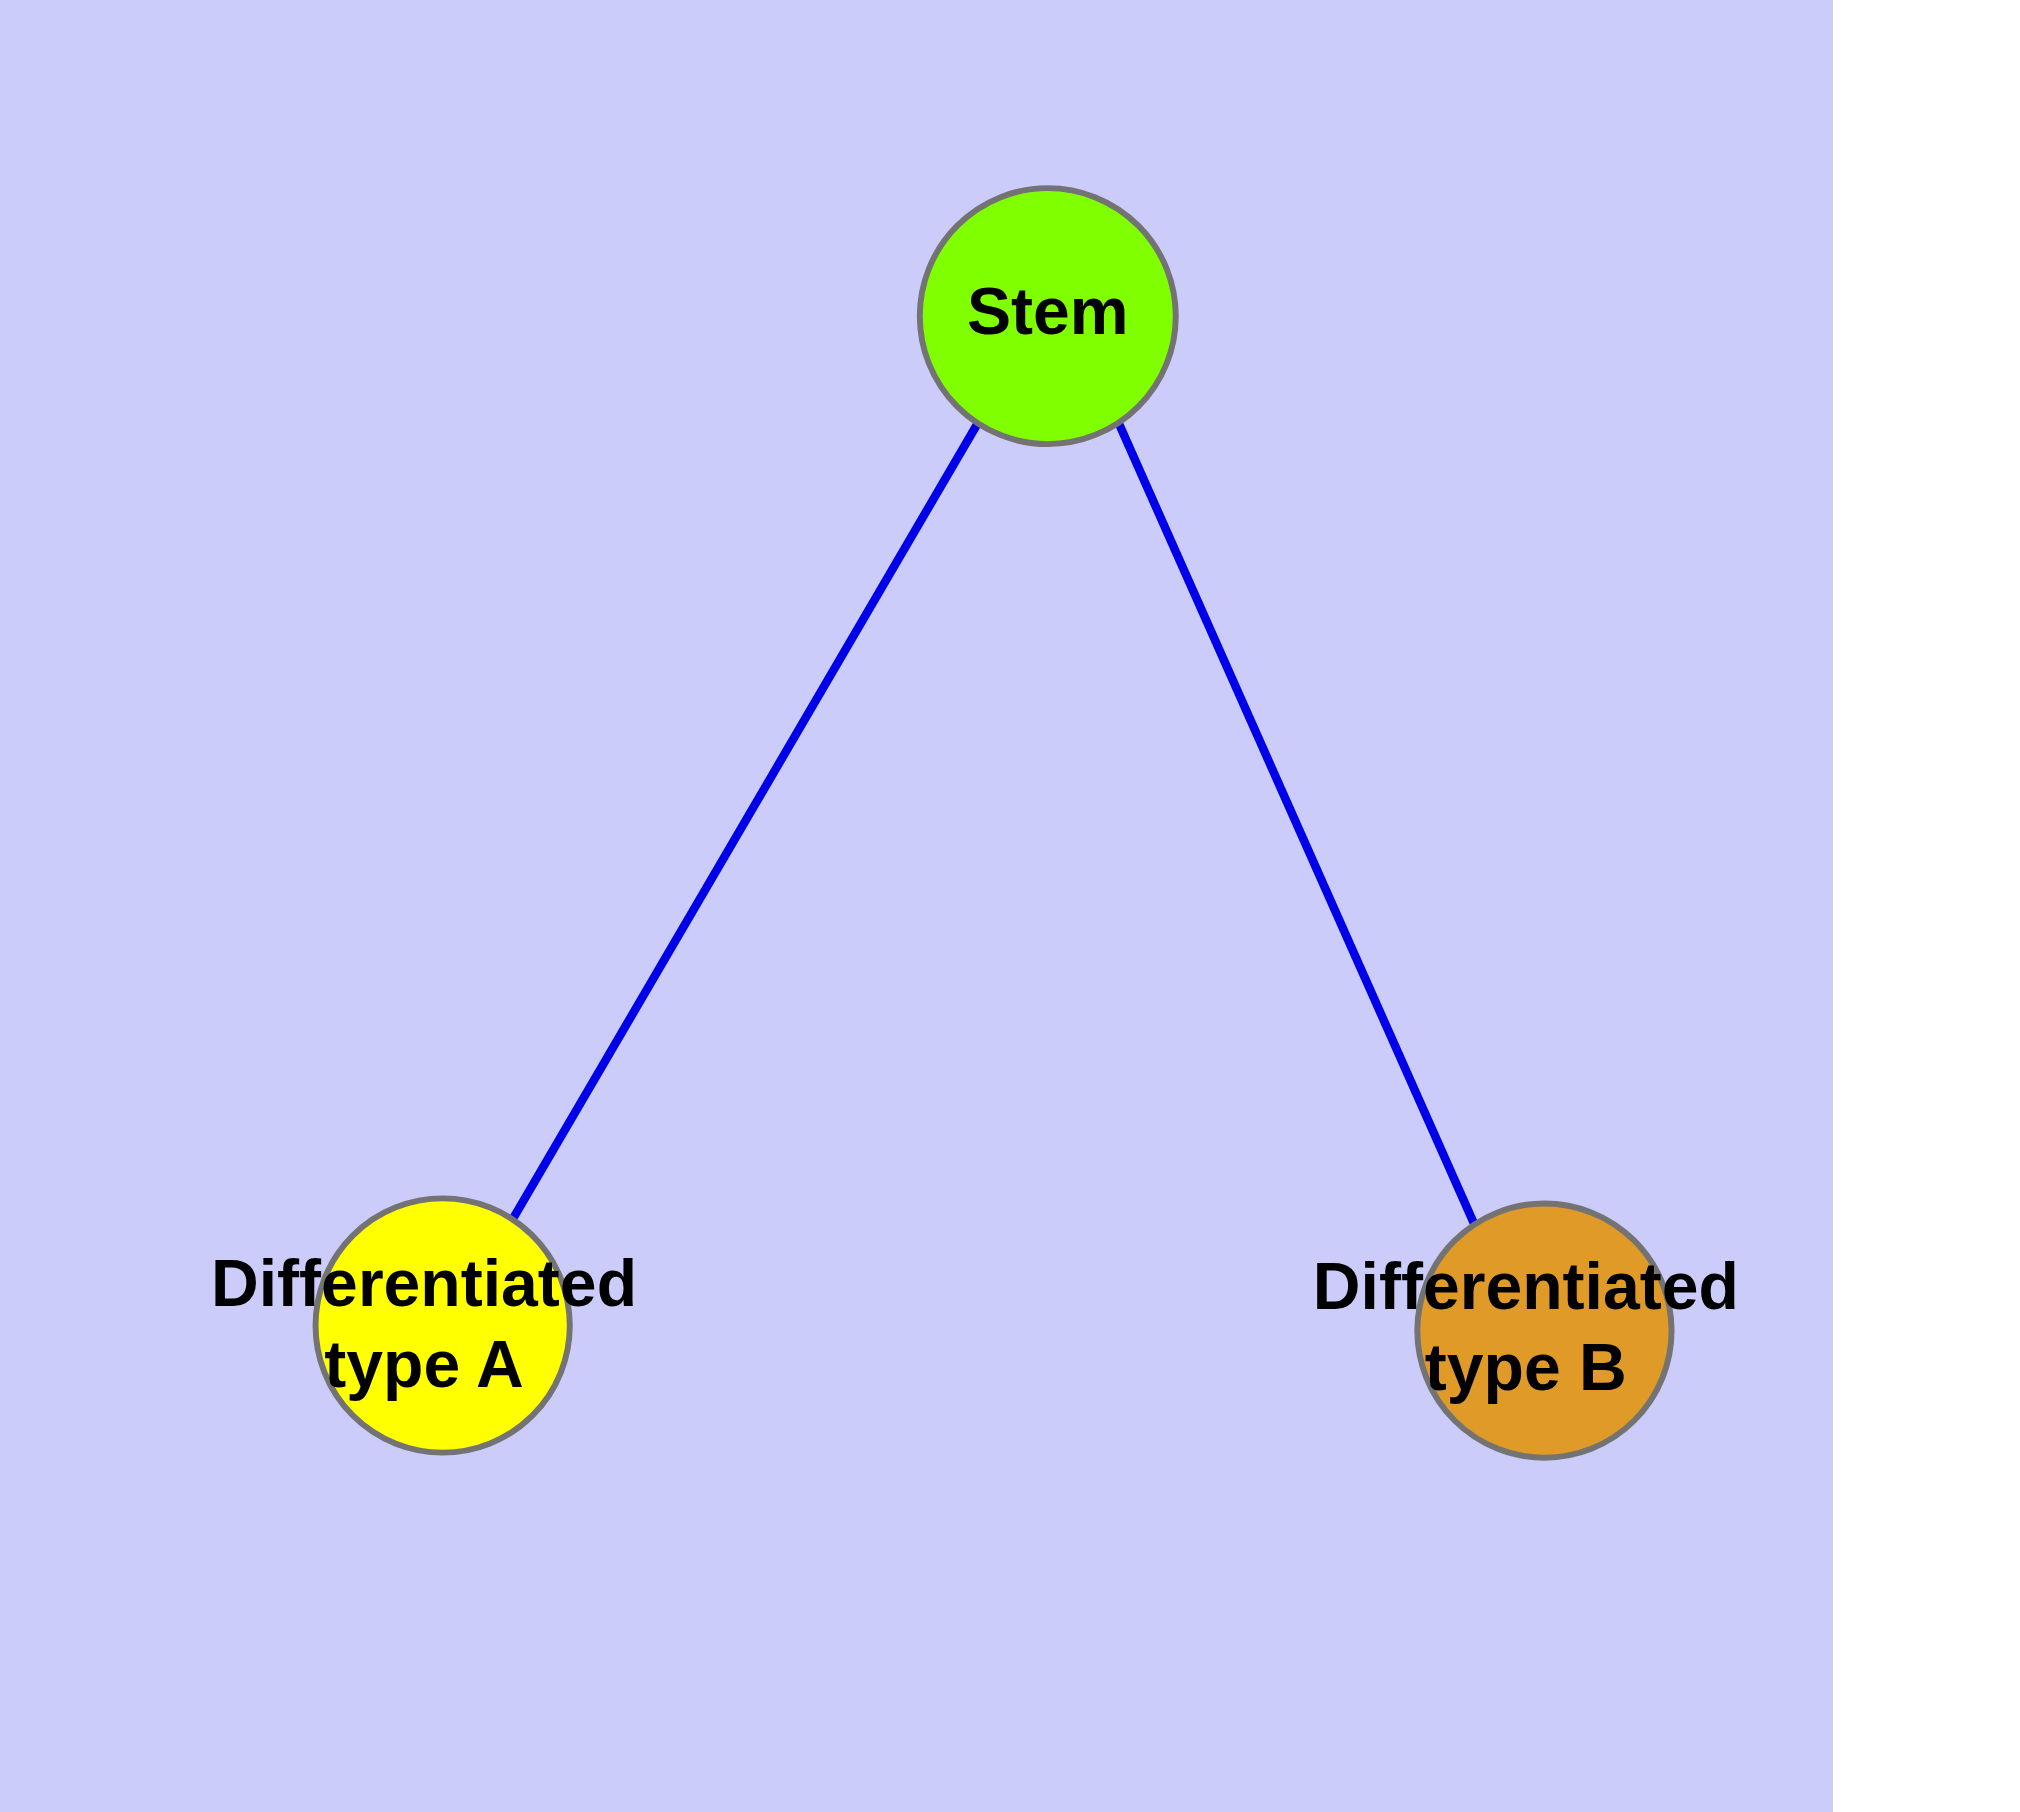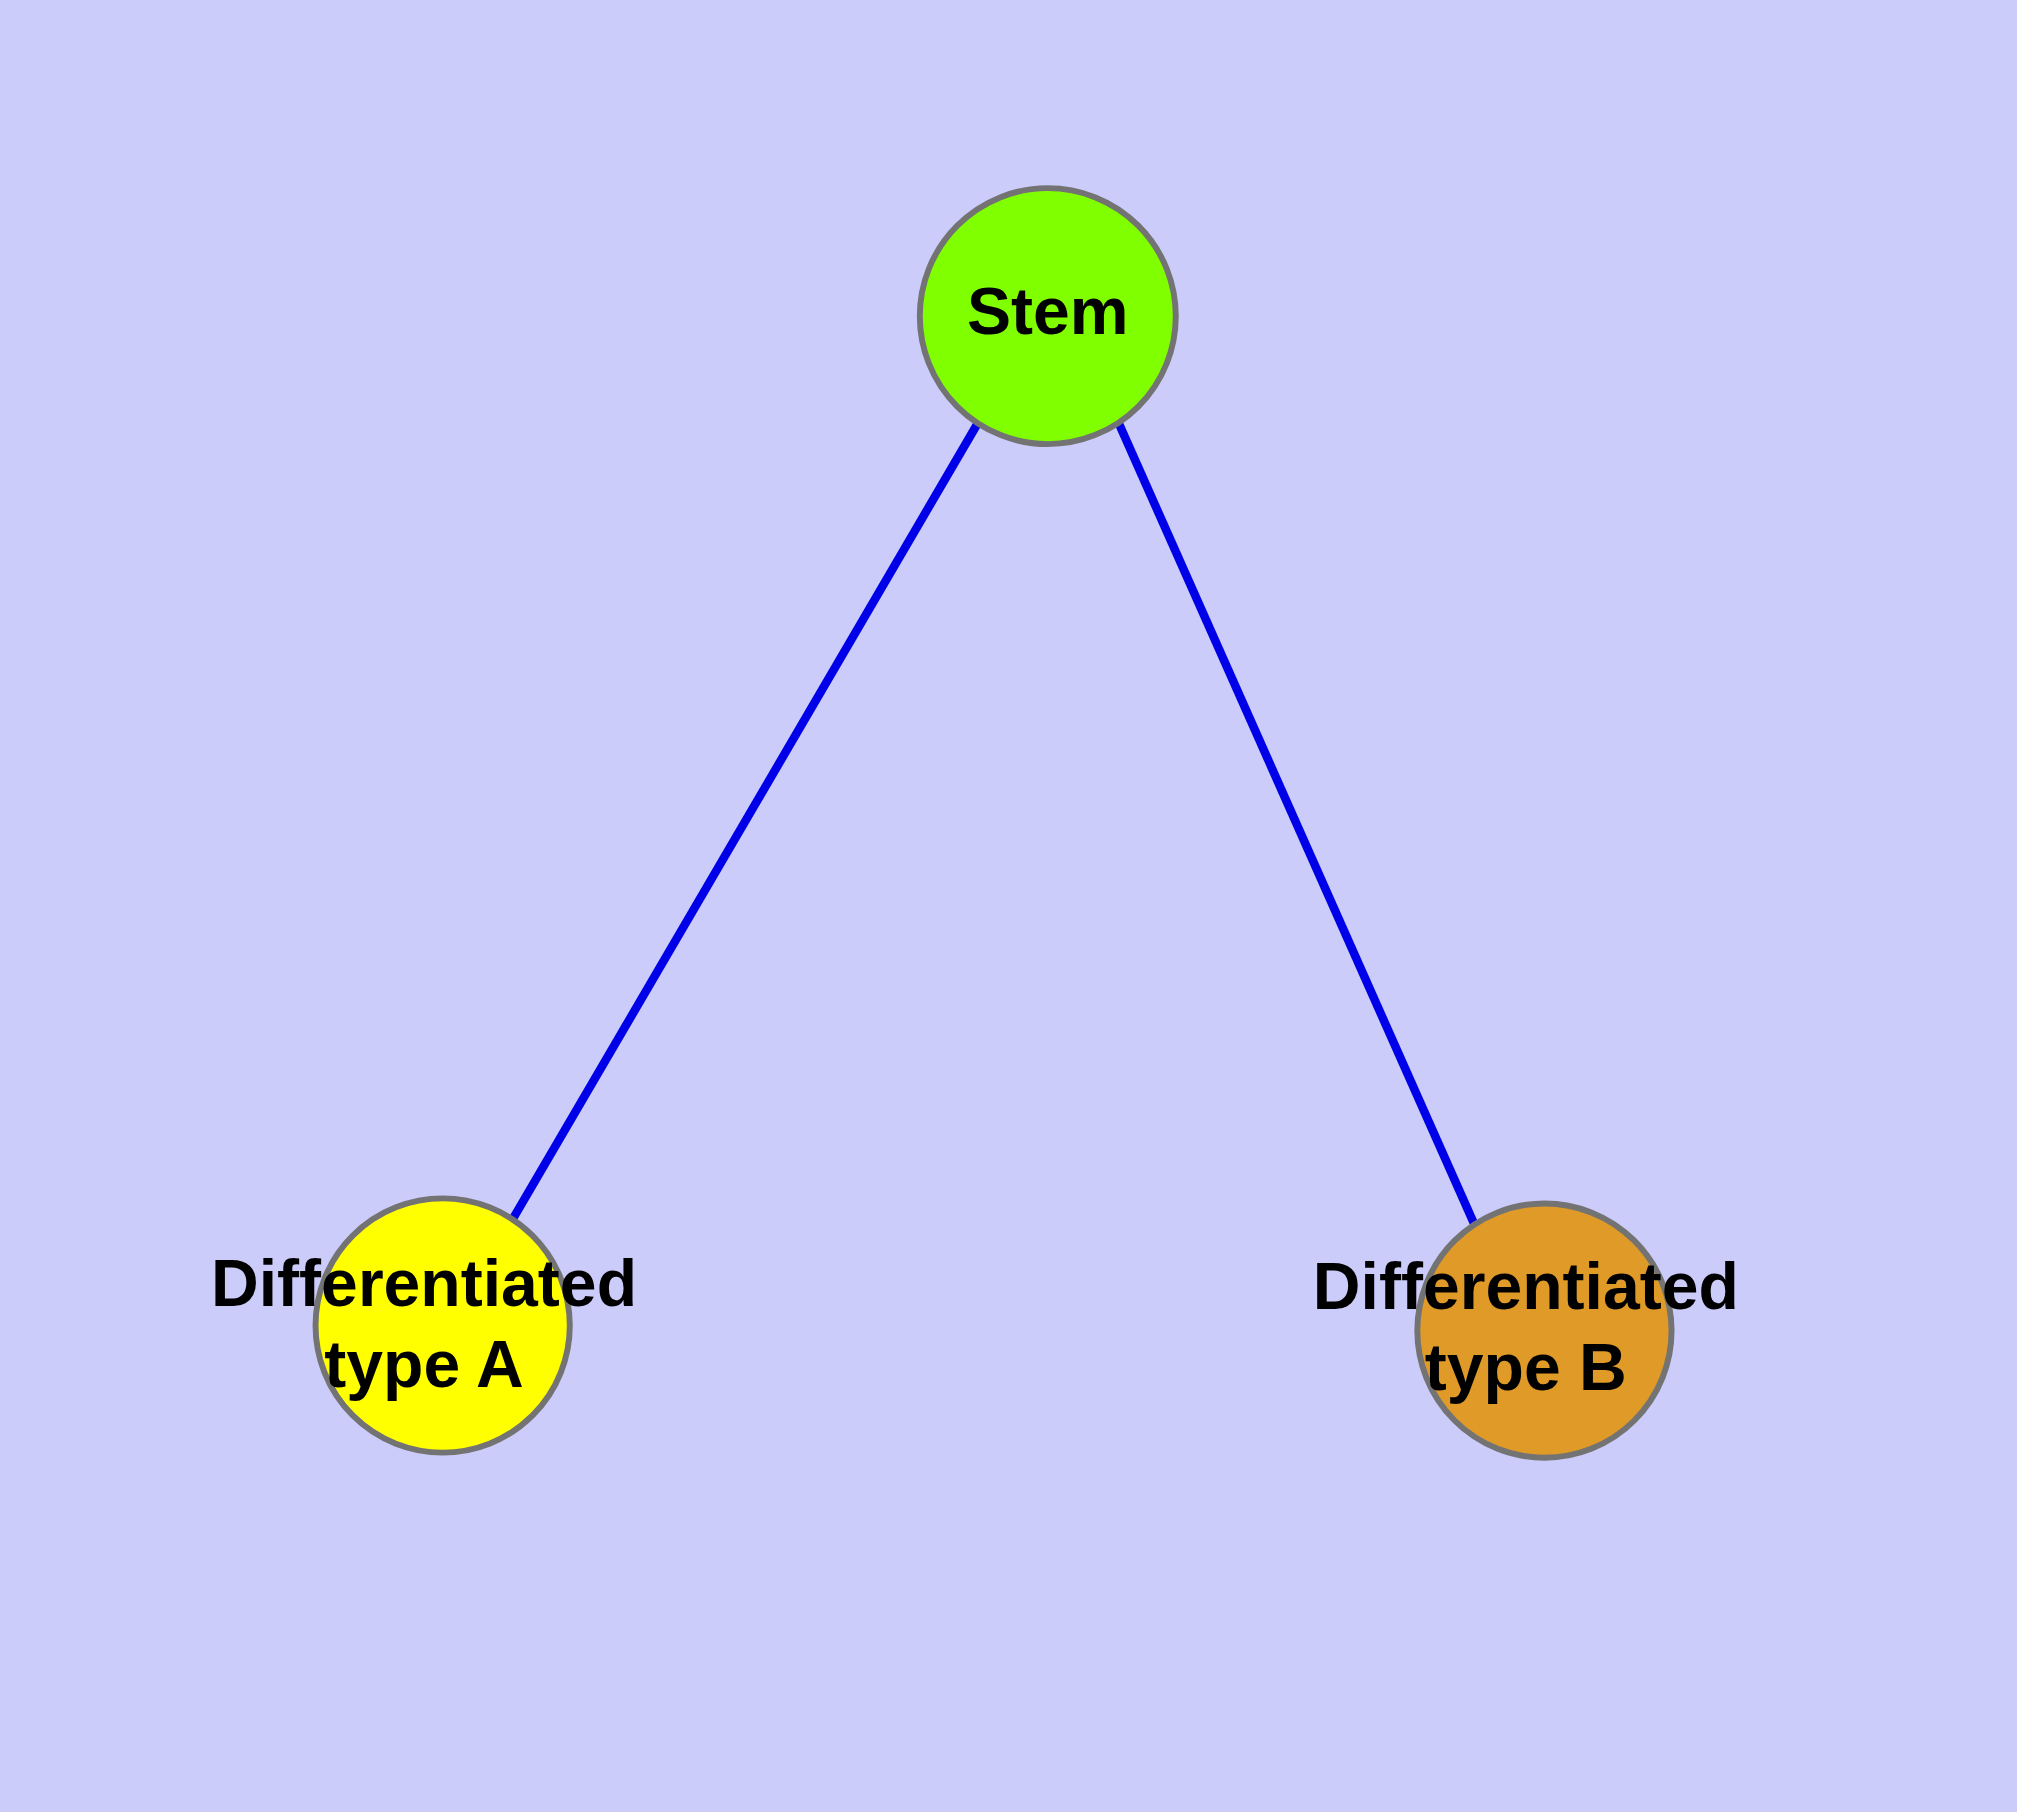--- a/index.html
+++ b/index.html
@@ -3,21 +3,21 @@
 <meta charset="utf-8">
 <title>Cell differentiation graph</title>
 <style>
   html, body {
     margin: 0;
     padding: 0;
     background: #ffffff;
   }
   #canvas {
     position: relative;
-    width: 2017px;
+    width: 1833px;
     height: 1812px;
     overflow: hidden;
     background: #ccccfa;
     font-family: "Liberation Sans", sans-serif;
   }
   #graph-svg {
     position: absolute;
     left: 0;
     top: 0;
     width: 2021px;

